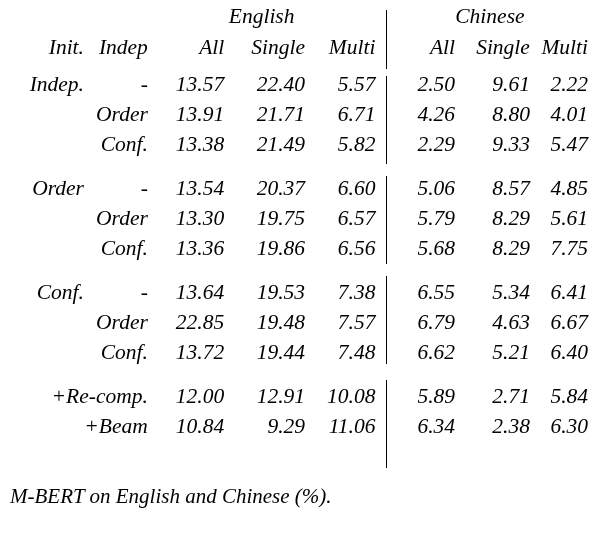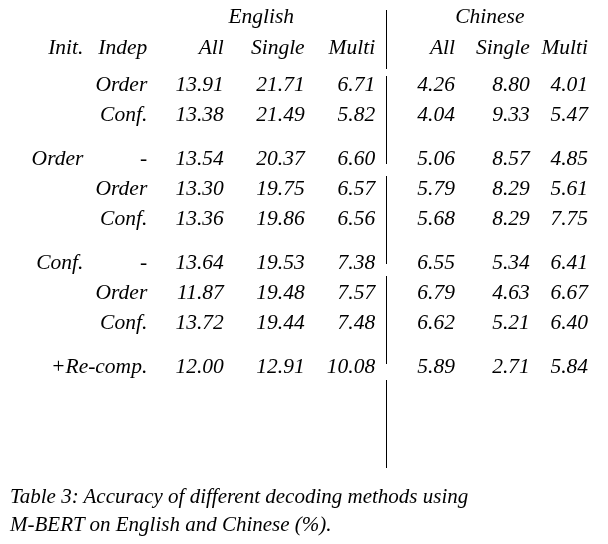--- a/index.html
+++ b/index.html
@@ -182,38 +182,49 @@
       <td colspan="9" class="rule-gap-sm"></td>
     </tr>
     <tr class="rule-row">
       <td colspan="9" class="rule-thin"></td>
     </tr>
     <tr class="pad-row">
           <td colspan="9"></td>
         </tr>
 
     <tr class="data-row">
+      <td class="c-init">Indep.</td>
+      <td class="c-refine">-</td>
+      <td class="c-num">13.57</td>
+      <td class="c-num b">22.40</td>
+      <td class="c-num">5.57</td>
+      <td></td>
+      <td class="c-num">2.50</td>
+      <td class="c-num b">9.61</td>
+      <td class="c-num">2.22</td>
+    </tr>
+    <tr class="data-row">
       <td class="c-init"></td>
       <td class="c-refine">Order</td>
       <td class="c-num b">13.91</td>
       <td class="c-num">21.71</td>
       <td class="c-num">6.71</td>
       <td></td>
       <td class="c-num">4.26</td>
       <td class="c-num">8.80</td>
       <td class="c-num">4.01</td>
     </tr>
     <tr class="data-row">
       <td class="c-init"></td>
       <td class="c-refine">Conf.</td>
       <td class="c-num">13.38</td>
       <td class="c-num">21.49</td>
       <td class="c-num">5.82</td>
       <td></td>
-      <td class="c-num">4.04</td>
+      <td class="c-num">2.29</td>
       <td class="c-num">9.33</td>
       <td class="c-num">5.47</td>
     </tr>
 
     <tr class="pad-row">
           <td colspan="9"></td>
         </tr>
     <tr class="rule-row">
       <td colspan="9" class="rule-thin"></td>
     </tr>
@@ -272,21 +283,21 @@
       <td class="c-num">19.53</td>
       <td class="c-num">7.38</td>
       <td></td>
       <td class="c-num">6.55</td>
       <td class="c-num">5.34</td>
       <td class="c-num">6.41</td>
     </tr>
     <tr class="data-row">
       <td class="c-init"></td>
       <td class="c-refine">Order</td>
-      <td class="c-num">11.87</td>
+      <td class="c-num">22.85</td>
       <td class="c-num">19.48</td>
       <td class="c-num">7.57</td>
       <td></td>
       <td class="c-num b">6.79</td>
       <td class="c-num">4.63</td>
       <td class="c-num b">6.67</td>
     </tr>
     <tr class="data-row">
       <td class="c-init"></td>
       <td class="c-refine">Conf.</td>
@@ -319,28 +330,37 @@
     <tr class="data-row">
       <td colspan="2" class="c-refine">+Re-comp.</td>
       <td class="c-num">12.00</td>
       <td class="c-num">12.91</td>
       <td class="c-num">10.08</td>
       <td></td>
       <td class="c-num">5.89</td>
       <td class="c-num">2.71</td>
       <td class="c-num">5.84</td>
     </tr>
+    <tr class="data-row">
+      <td colspan="2" class="c-refine">+Beam</td>
+      <td class="c-num">10.84</td>
+      <td class="c-num">9.29</td>
+      <td class="c-num b">11.06</td>
+      <td></td>
+      <td class="c-num">6.34</td>
+      <td class="c-num">2.38</td>
+      <td class="c-num">6.30</td>
+    </tr>
 
     <tr class="pad-row-sm">
           <td colspan="9"></td>
         </tr>
     <tr class="rule-row">
       <td colspan="9" class="rule-thick"></td>
     </tr>
   </tbody>
     </table>
 
   <div class="caption">
-    <span class="cap-line">Table 3: Accuracy of different decoding methods using</span>
     <span class="cap-line">M-BERT on English and Chinese (%).</span>
   </div>
 
 </div>
 
 </body></html>

